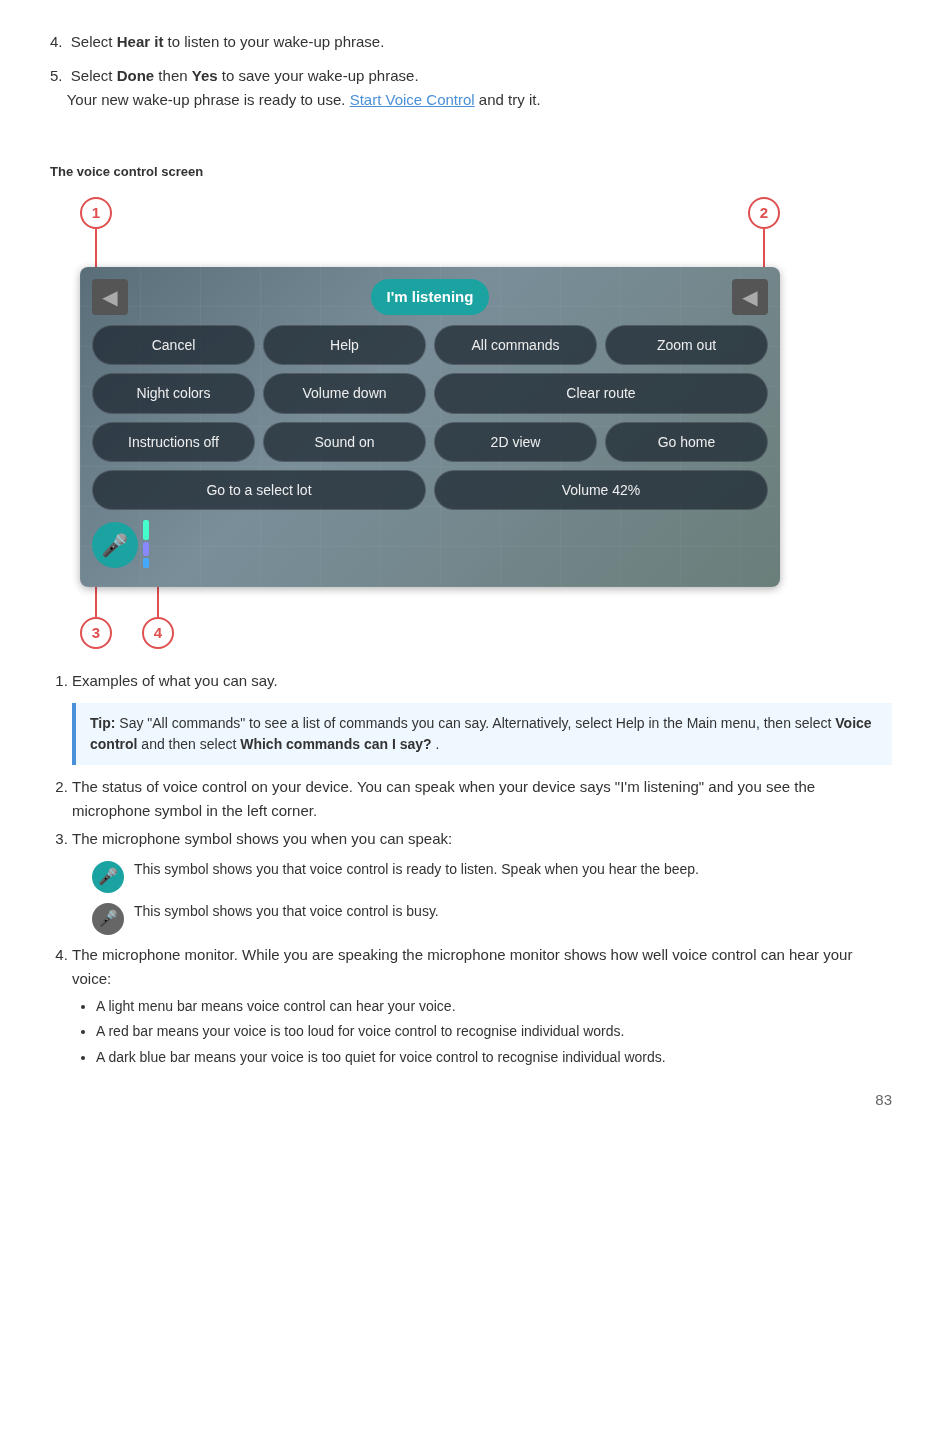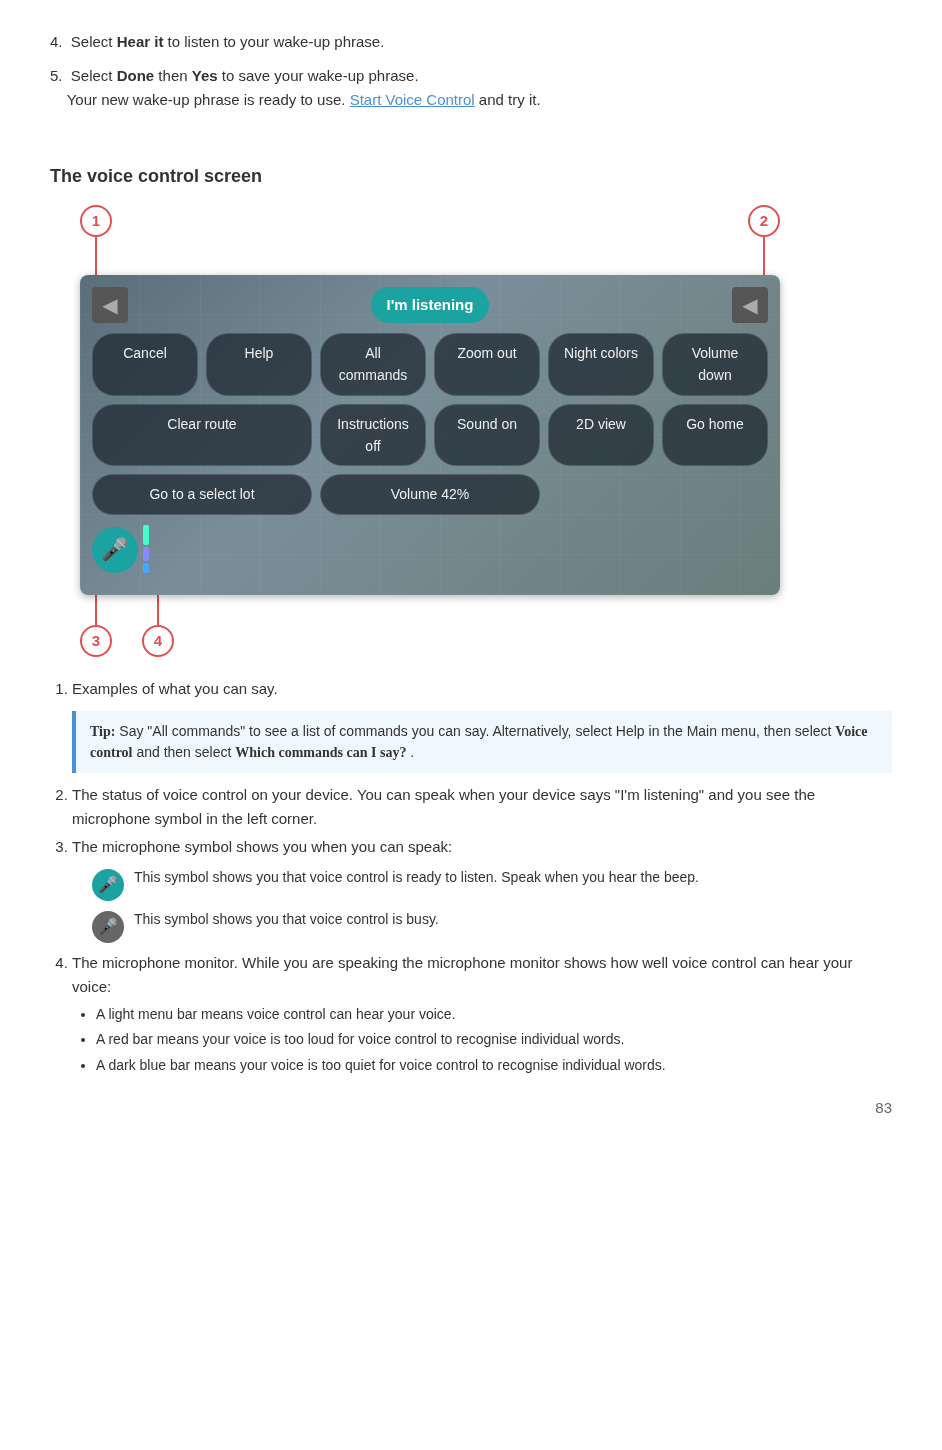--- a/index.html
+++ b/index.html
@@ -9,21 +9,21 @@
       color: #333;
       background: #fff;
       width: 942px;
       padding: 30px 50px;
       line-height: 1.6;
     }
     ol { padding-left: 22px; }
     ol li { margin-bottom: 6px; }
     p { margin-bottom: 10px; }
     .section-title {
-      font-size: 18px;
+      font-size: 13px;
       font-weight: bold;
       margin-bottom: 14px;
       margin-top: 16px;
     }
     .voice-screen-container {
       display: flex;
       flex-direction: column;
       align-items: flex-start;
       margin: 10px 0 20px 20px;
       position: relative;
@@ -104,21 +104,21 @@
     .listening-badge {
       background: #1aa3a0;
       color: #fff;
       padding: 6px 16px;
       border-radius: 20px;
       font-size: 15px;
       font-weight: bold;
     }
     .commands-grid {
       display: grid;
-      grid-template-columns: repeat(6, 1fr);
+      grid-template-columns: repeat(4, 1fr);
       gap: 8px;
       position: relative;
       z-index: 1;
     }
     .cmd-btn {
       background: rgba(30, 40, 50, 0.75);
       color: #eee;
       border-radius: 22px;
       padding: 8px 10px;
       text-align: center;
@@ -177,21 +177,21 @@
       margin: 0 auto;
     }
     .tip-box {
       background: #f0f8ff;
       border-left: 4px solid #4a90d9;
       padding: 10px 14px;
       margin: 10px 0 10px 0;
       font-size: 14px;
       line-height: 1.5;
     }
-    .tip-box strong { font-weight: bold; font-family: Liberation Serif, serif; }
+    .tip-box strong { font-weight: bold; }
     .link-text { color: #4a90d9; text-decoration: underline; cursor: pointer; }
     .bullet-item {
       display: flex;
       align-items: flex-start;
       margin: 8px 0 8px 20px;
       gap: 10px;
     }
     .small-icon {
       width: 32px;
       height: 32px;

